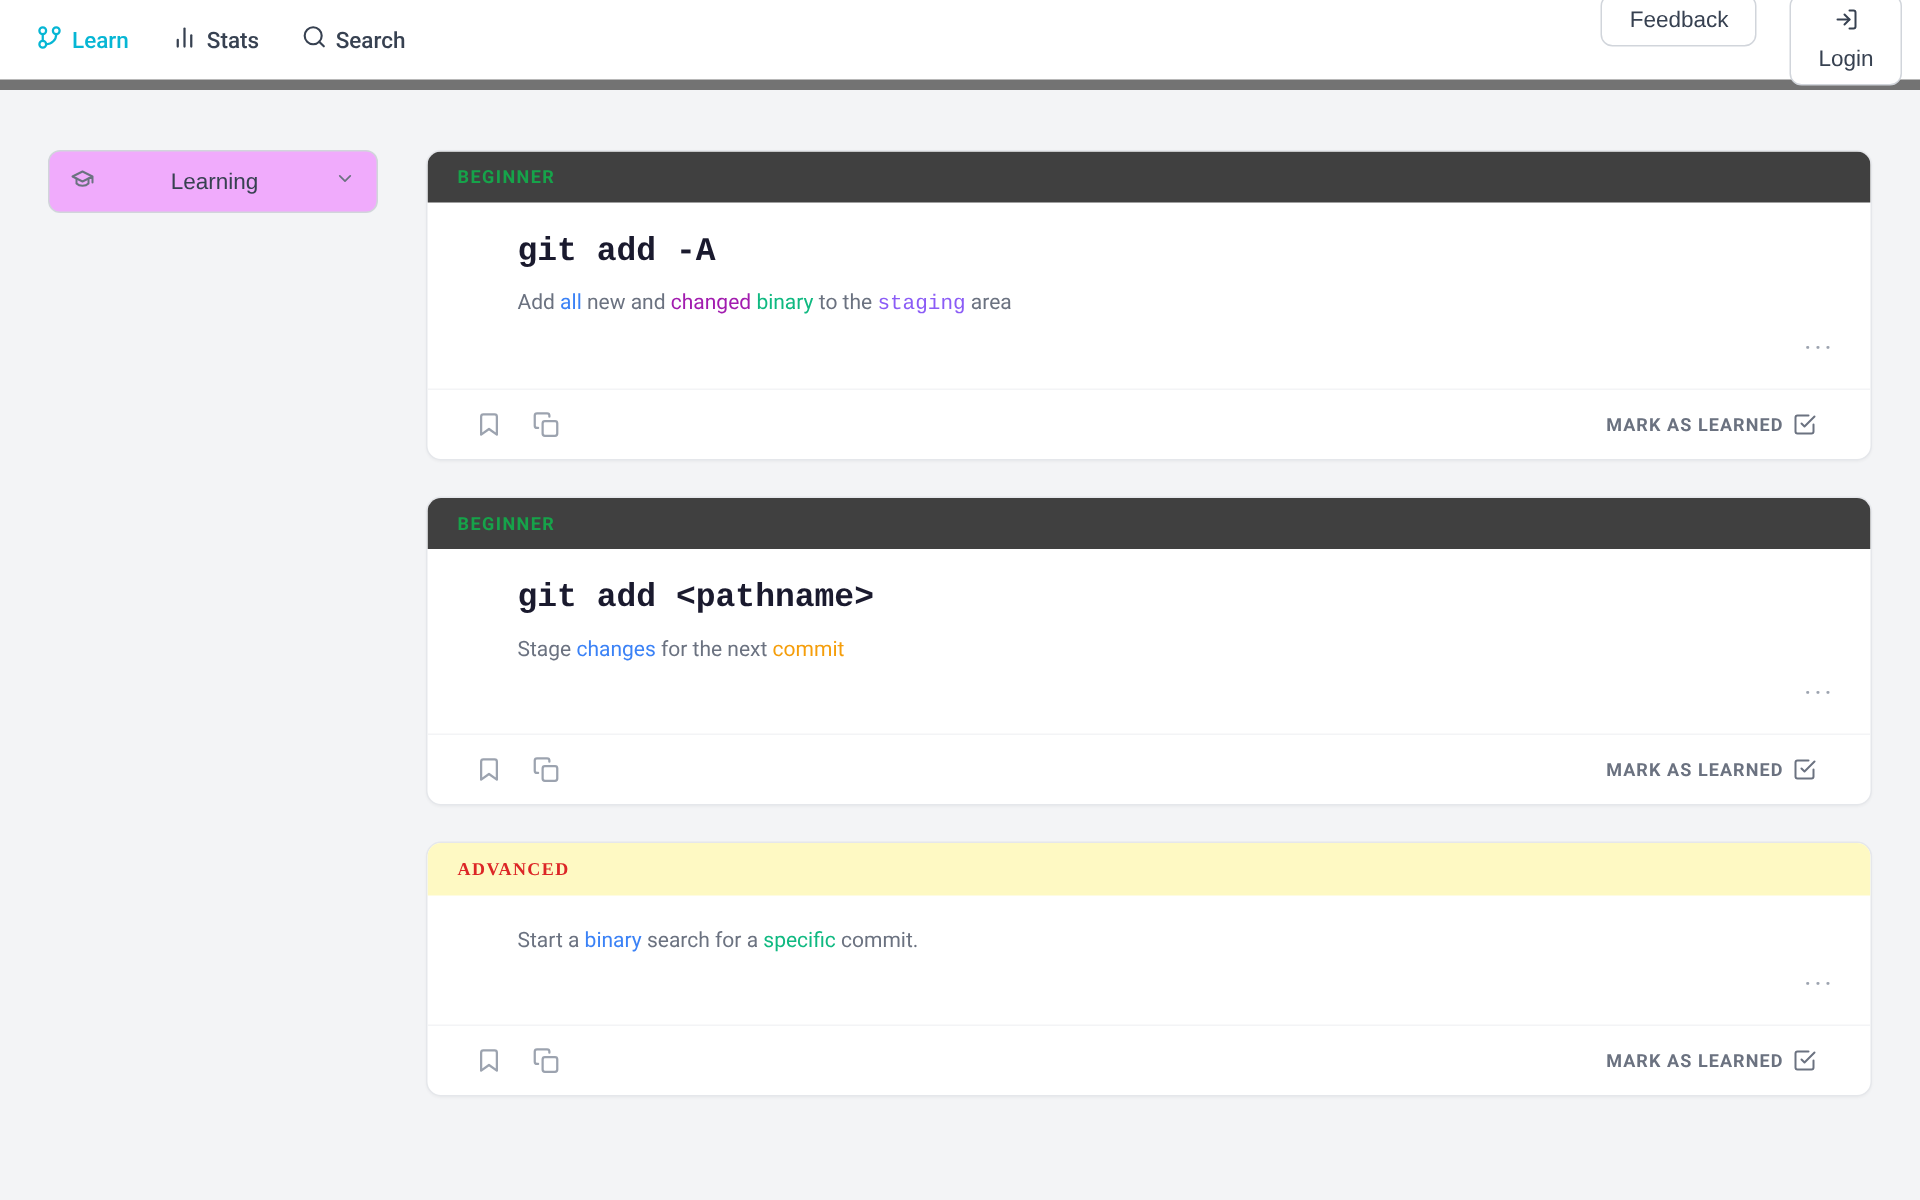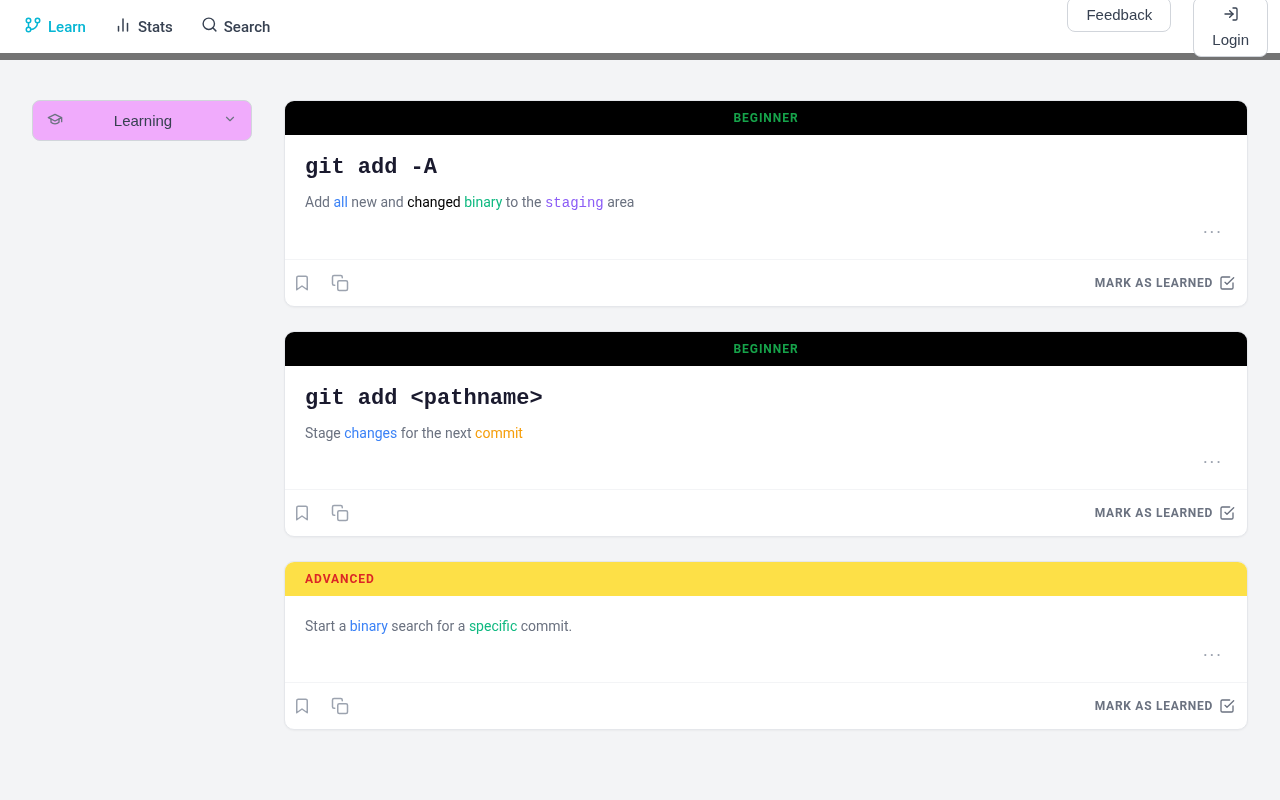--- a/index.html
+++ b/index.html
@@ -119,64 +119,65 @@
       box-shadow: 0 1px 2px rgba(0,0,0,0.04);
     }
     .card-header {
       padding: 10px 20px;
       font-size: 12px;
       font-weight: 700;
       letter-spacing: 0.08em;
       text-transform: uppercase;
     }
     .card-header.beginner {
-      background: #000000;
+      background: #404040;
       color: #16a34a;
-      text-align: center;
     }
     .card-header.advanced {
-      background: #fde047;
+      background: #fef9c3;
       color: #dc2626;
+      font-family: Liberation Serif, serif;
     }
     .card-body {
       padding: 20px 20px 10px 20px;
+      margin-left: 40px;
     }
     .card-command {
       font-family: 'Courier New', Courier, monospace;
       font-size: 22px;
       font-weight: 700;
       color: #1a1a2e;
       margin-bottom: 12px;
     }
     .card-description {
       font-size: 14px;
       color: #6b7280;
       line-height: 1.5;
       margin-bottom: 8px;
     }
     .card-description .highlight-all { color: #3b82f6; }
-    .card-description .highlight-changed { color: #000000; }
+    .card-description .highlight-changed { color: #a21caf; }
     .card-description .highlight-files { color: #10b981; }
     .card-description .highlight-staging { color: #8b5cf6; font-family: Liberation Mono, monospace; }
     .card-description .highlight-changes { color: #3b82f6; }
     .card-description .highlight-commit { color: #f59e0b; }
     .card-description .highlight-binary { color: #3b82f6; }
     .card-description .highlight-specific { color: #10b981; }
 
     .card-more {
       text-align: right;
       color: #9ca3af;
       font-size: 18px;
       padding: 0 4px 6px 0;
       letter-spacing: 2px;
     }
 
     .card-footer {
       border-top: 1px solid #f3f4f6;
-      padding: 10px 4px;
+      padding: 10px 28px;
       display: flex;
       gap: 12px;
     }
     .icon-btn {
       background: none;
       border: none;
       cursor: pointer;
       color: #9ca3af;
       padding: 4px;
       border-radius: 4px;

